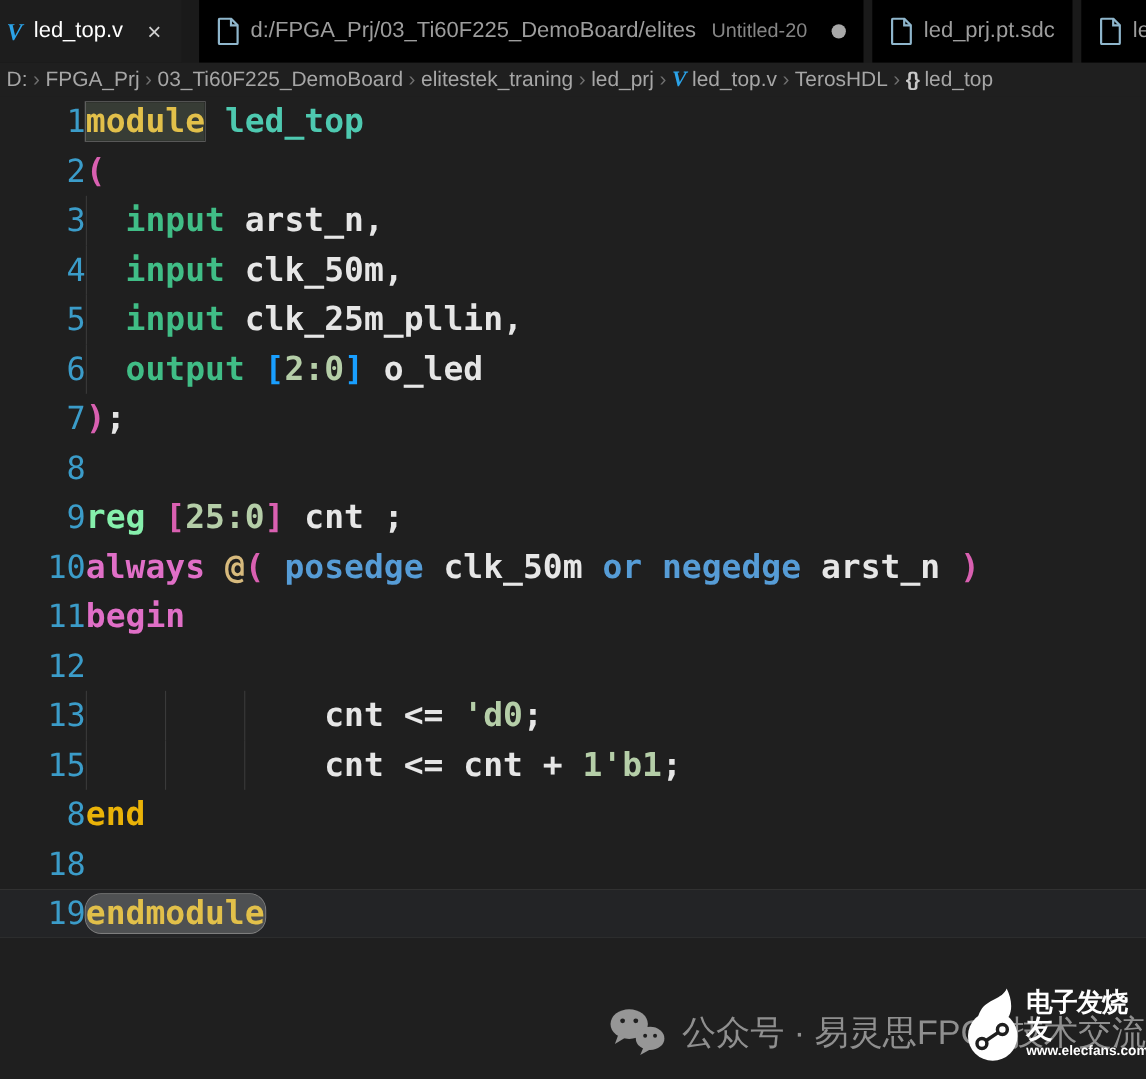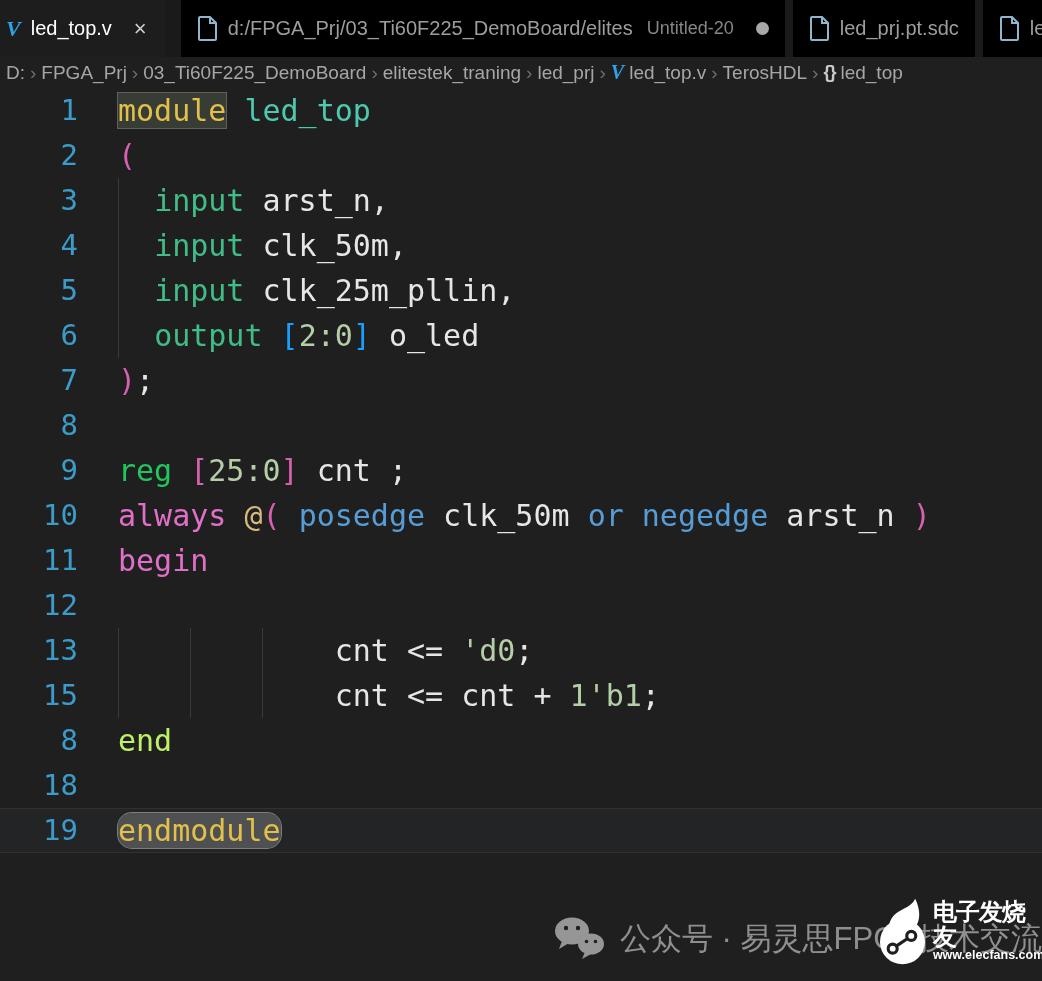--- a/index.html
+++ b/index.html
@@ -70,24 +70,24 @@
     background:#232426;
     box-shadow: inset 0 1px 0 #313131, inset 0 -1px 0 #313131;
   }
   .ln {
     width:78px; flex:none;
     text-align:right;
     color:#3b9cc9;
     font-size:29px;
   }
   .code {
-    margin-left:40px;
     white-space:pre;
     position:relative;
     color:#e6e6e6;
+    font-weight:bold;
   }
   .guide { position:absolute; top:0; bottom:0; width:1px; background:#3a3a3a; }
   .occ-weak {
     background:rgba(92,104,88,0.40);
     box-shadow:0 0 0 1px #5f5f5f;
   }
   .occ-strong {
     background:rgba(114,117,119,0.55);
     box-shadow:0 0 0 1px #7e7e7e;
   }
@@ -211,21 +211,21 @@
     <div class="line">
       <span class="ln">7</span>
       <span class="code"><span style="color: rgb(217, 96, 177);">)</span><span style="color: rgb(230, 230, 230);">;</span></span>
     </div>
     <div class="line">
       <span class="ln">8</span>
       <span class="code"></span>
     </div>
     <div class="line">
       <span class="ln">9</span>
-      <span class="code"><span style="color: #22c55e; text-align: right;">reg</span><span style="color: rgb(230, 230, 230);"> </span><span style="color: rgb(217, 96, 177);">[</span><span style="color: rgb(181, 206, 168);">25:0</span><span style="color: rgb(217, 96, 177);">]</span><span style="color: rgb(230, 230, 230);"> cnt ;</span></span>
+      <span class="code"><span style="color: #86efac; text-align: right;">reg</span><span style="color: rgb(230, 230, 230);"> </span><span style="color: rgb(217, 96, 177);">[</span><span style="color: rgb(181, 206, 168);">25:0</span><span style="color: rgb(217, 96, 177);">]</span><span style="color: rgb(230, 230, 230);"> cnt ;</span></span>
     </div>
     <div class="line">
       <span class="ln">10</span>
       <span class="code"><span style="color: rgb(224, 111, 199);">always</span><span style="color: rgb(230, 230, 230);"> </span><span style="color: rgb(215, 186, 125);">@</span><span style="color: rgb(217, 96, 177);">(</span><span style="color: rgb(230, 230, 230);"> </span><span style="color: rgb(86, 156, 214);">posedge</span><span style="color: rgb(230, 230, 230);"> clk_50m </span><span style="color: rgb(86, 156, 214);">or</span><span style="color: rgb(230, 230, 230);"> </span><span style="color: rgb(86, 156, 214);">negedge</span><span style="color: rgb(230, 230, 230);"> arst_n </span><span style="color: rgb(217, 96, 177);">)</span></span>
     </div>
     <div class="line">
       <span class="ln">11</span>
       <span class="code"><span style="color: rgb(224, 111, 199);">begin</span></span>
     </div>
     <div class="line">
@@ -234,21 +234,21 @@
     <div class="line">
       <span class="ln">13</span>
       <span class="code"><i class="guide" style="left: 0ch;"></i><i class="guide" style="left: 4ch;"></i><i class="guide" style="left: 8ch;"></i><span style="color: rgb(230, 230, 230);">            cnt &lt;= </span><span style="color: rgb(181, 206, 168);">'d0</span><span style="color: rgb(230, 230, 230);">;</span></span>
     </div>
     <div class="line">
       <span class="ln">15</span>
       <span class="code"><i class="guide" style="left: 0ch;"></i><i class="guide" style="left: 4ch;"></i><i class="guide" style="left: 8ch;"></i><span style="color: rgb(230, 230, 230);">            cnt &lt;= cnt + </span><span style="color: rgb(181, 206, 168);">1'b1</span><span style="color: rgb(230, 230, 230);">;</span></span>
     </div>
     <div class="line">
       <span class="ln">8</span>
-      <span class="code"><span style="color: #bef264;">end</span></span>
+      <span class="code"><span style="color: #eab308;">end</span></span>
     </div>
     <div class="line">
       <span class="ln">18</span>
       <span class="code"></span>
     </div>
     <div class="line current">
       <span class="ln">19</span>
       <span class="code"><span class="occ-strong" style="color: rgb(226, 192, 74); border-radius: 14px;">endmodule</span></span>
     </div>
   </div>

